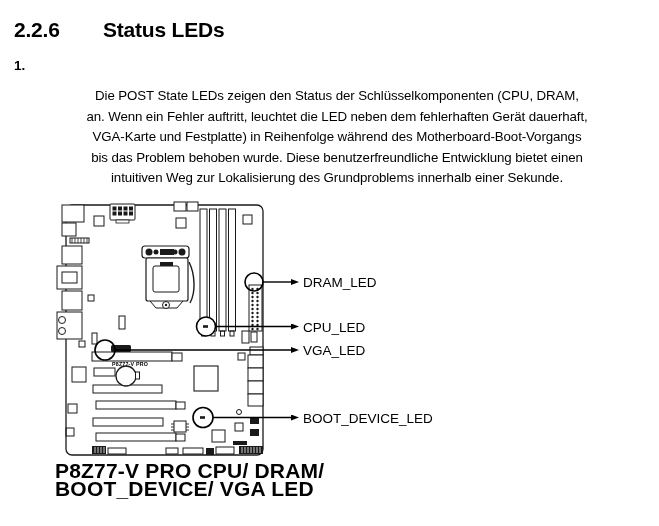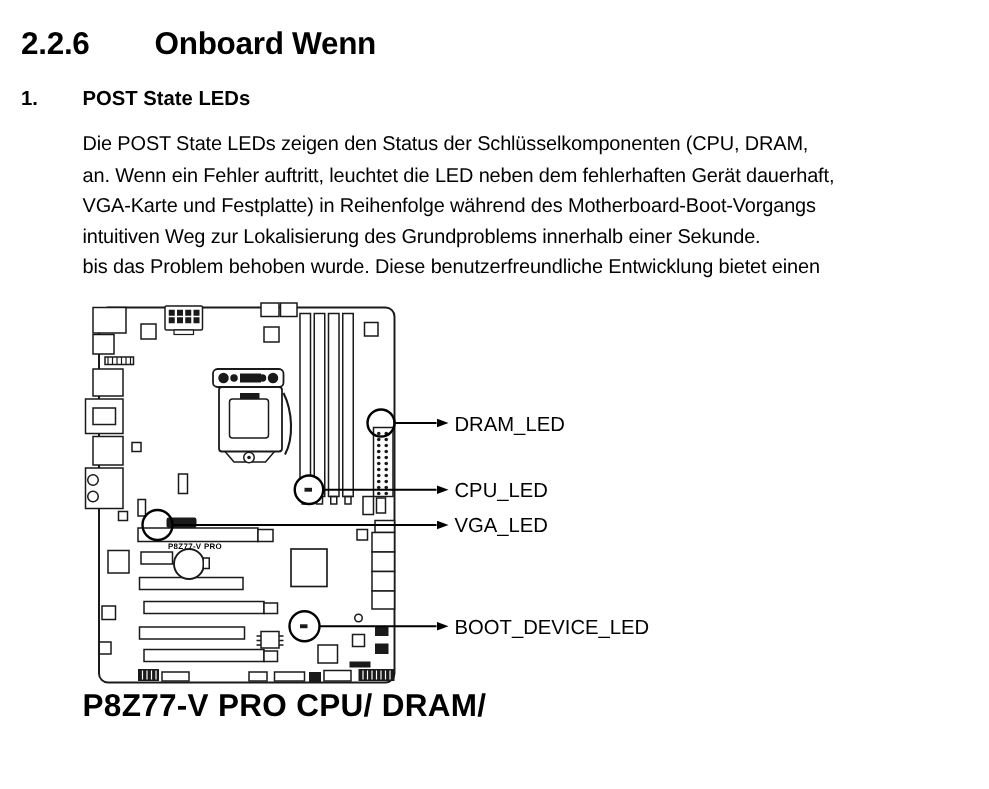--- a/index.html
+++ b/index.html
@@ -7,49 +7,48 @@
     position:relative;width:659px;height:526px;background:#ffffff;
     font-family:"Liberation Sans",sans-serif;color:#000;overflow:hidden;
   }
   .abs{position:absolute;}
   .section-heading{top:18px;left:0;width:597px;height:24px;}
   .section-number{position:absolute;left:14px;top:0;font-size:21px;font-weight:bold;letter-spacing:-0.2px;}
   .section-title{position:absolute;left:103px;top:0;font-size:21px;font-weight:bold;letter-spacing:-0.2px;}
   .sub-heading{top:58px;left:0;width:659px;height:18px;}
   .sub-number{position:absolute;left:14px;top:0;font-size:13.5px;font-weight:bold;}
   .sub-title{position:absolute;left:55px;top:0;font-size:13.5px;font-weight:bold;}
-  .body-text{top:86px;left:55px;width:600px;font-size:13.3px;line-height:20.5px;letter-spacing:-0.1px;}
+  .body-text{top:86px;left:37px;width:600px;font-size:13.3px;line-height:20.5px;letter-spacing:-0.1px;text-align:center;}
   .body-text div{white-space:nowrap;}
   .diagram-wrap{top:195px;left:0;width:644px;height:268px;}
   svg text{font-family:"Liberation Sans",sans-serif;fill:#000;}
   .callout-text{font-size:13.5px;}
   .board-model-text{font-size:5.3px;font-weight:bold;letter-spacing:0.2px;}
   .caption{top:462px;left:55px;font-size:21px;font-weight:bold;line-height:17.5px;letter-spacing:0.2px;}
 </style>
 </head>
 <body>
 
 <div class="page">
 
   <div class="abs section-heading">
     <span class="section-number">2.2.6</span>
-    <span class="section-title">Onboard Wenn</span>
+    <span class="section-title">Status LEDs</span>
   </div>
 
   <div class="abs sub-heading">
     <span class="sub-number">1.</span>
-    <span class="sub-title">POST State LEDs</span>
   </div>
 
   <div class="abs body-text">
     <div>Die POST State LEDs zeigen den Status der Schlüsselkomponenten (CPU, DRAM,</div>
     <div>an. Wenn ein Fehler auftritt, leuchtet die LED neben dem fehlerhaften Gerät dauerhaft,</div>
     <div>VGA-Karte und Festplatte) in Reihenfolge während des Motherboard-Boot-Vorgangs</div>
+    <div>bis das Problem behoben wurde. Diese benutzerfreundliche Entwicklung bietet einen</div>
     <div>intuitiven Weg zur Lokalisierung des Grundproblems innerhalb einer Sekunde.</div>
-    <div>bis das Problem behoben wurde. Diese benutzerfreundliche Entwicklung bietet einen</div>
   </div>
 
   <div class="abs diagram-wrap">
     <svg width="659" height="268" viewBox="0 195 659 268">
       <defs>
         <marker id="arrowhead" markerWidth="9" markerHeight="7" refX="0" refY="3" orient="auto" markerUnits="userSpaceOnUse">
           <path d="M0,0 L8,3 L0,6 Z" fill="#000"></path>
         </marker>
       </defs>
 
@@ -234,15 +233,16 @@
 
       <text x="303" y="287" class="callout-text">DRAM_LED</text>
       <text x="303" y="331.5" class="callout-text">CPU_LED</text>
       <text x="303" y="354.5" class="callout-text">VGA_LED</text>
       <text x="303" y="422.5" class="callout-text">BOOT_DEVICE_LED</text>
     </svg>
   </div>
 
   <div class="abs caption">
     <div>P8Z77-V PRO CPU/ DRAM/</div>
+    <div>BOOT_DEVICE/ VGA LED</div>
   </div>
 
 </div>
 
 </body></html>

